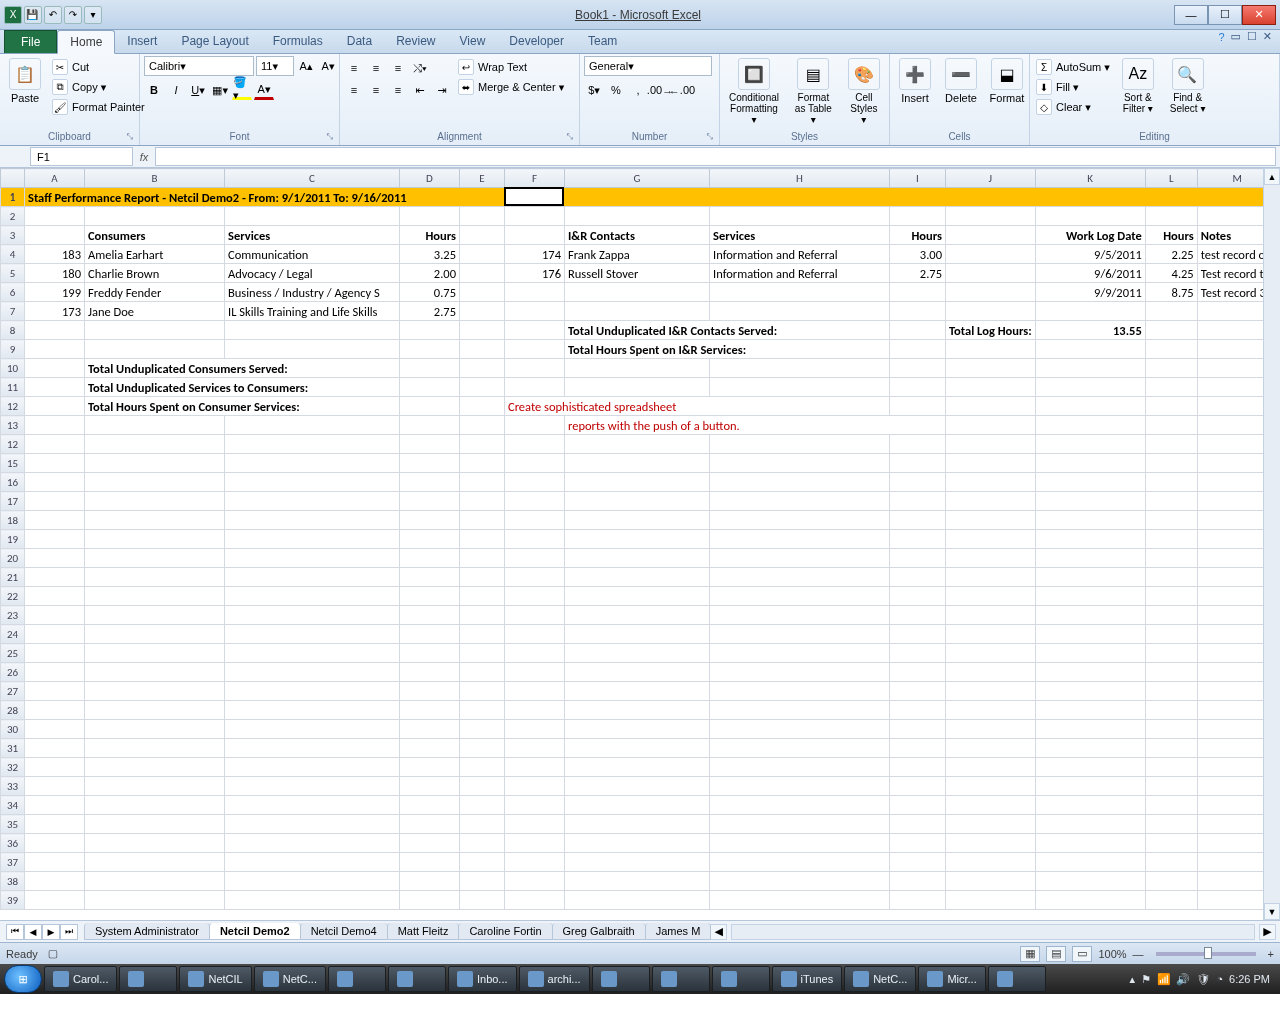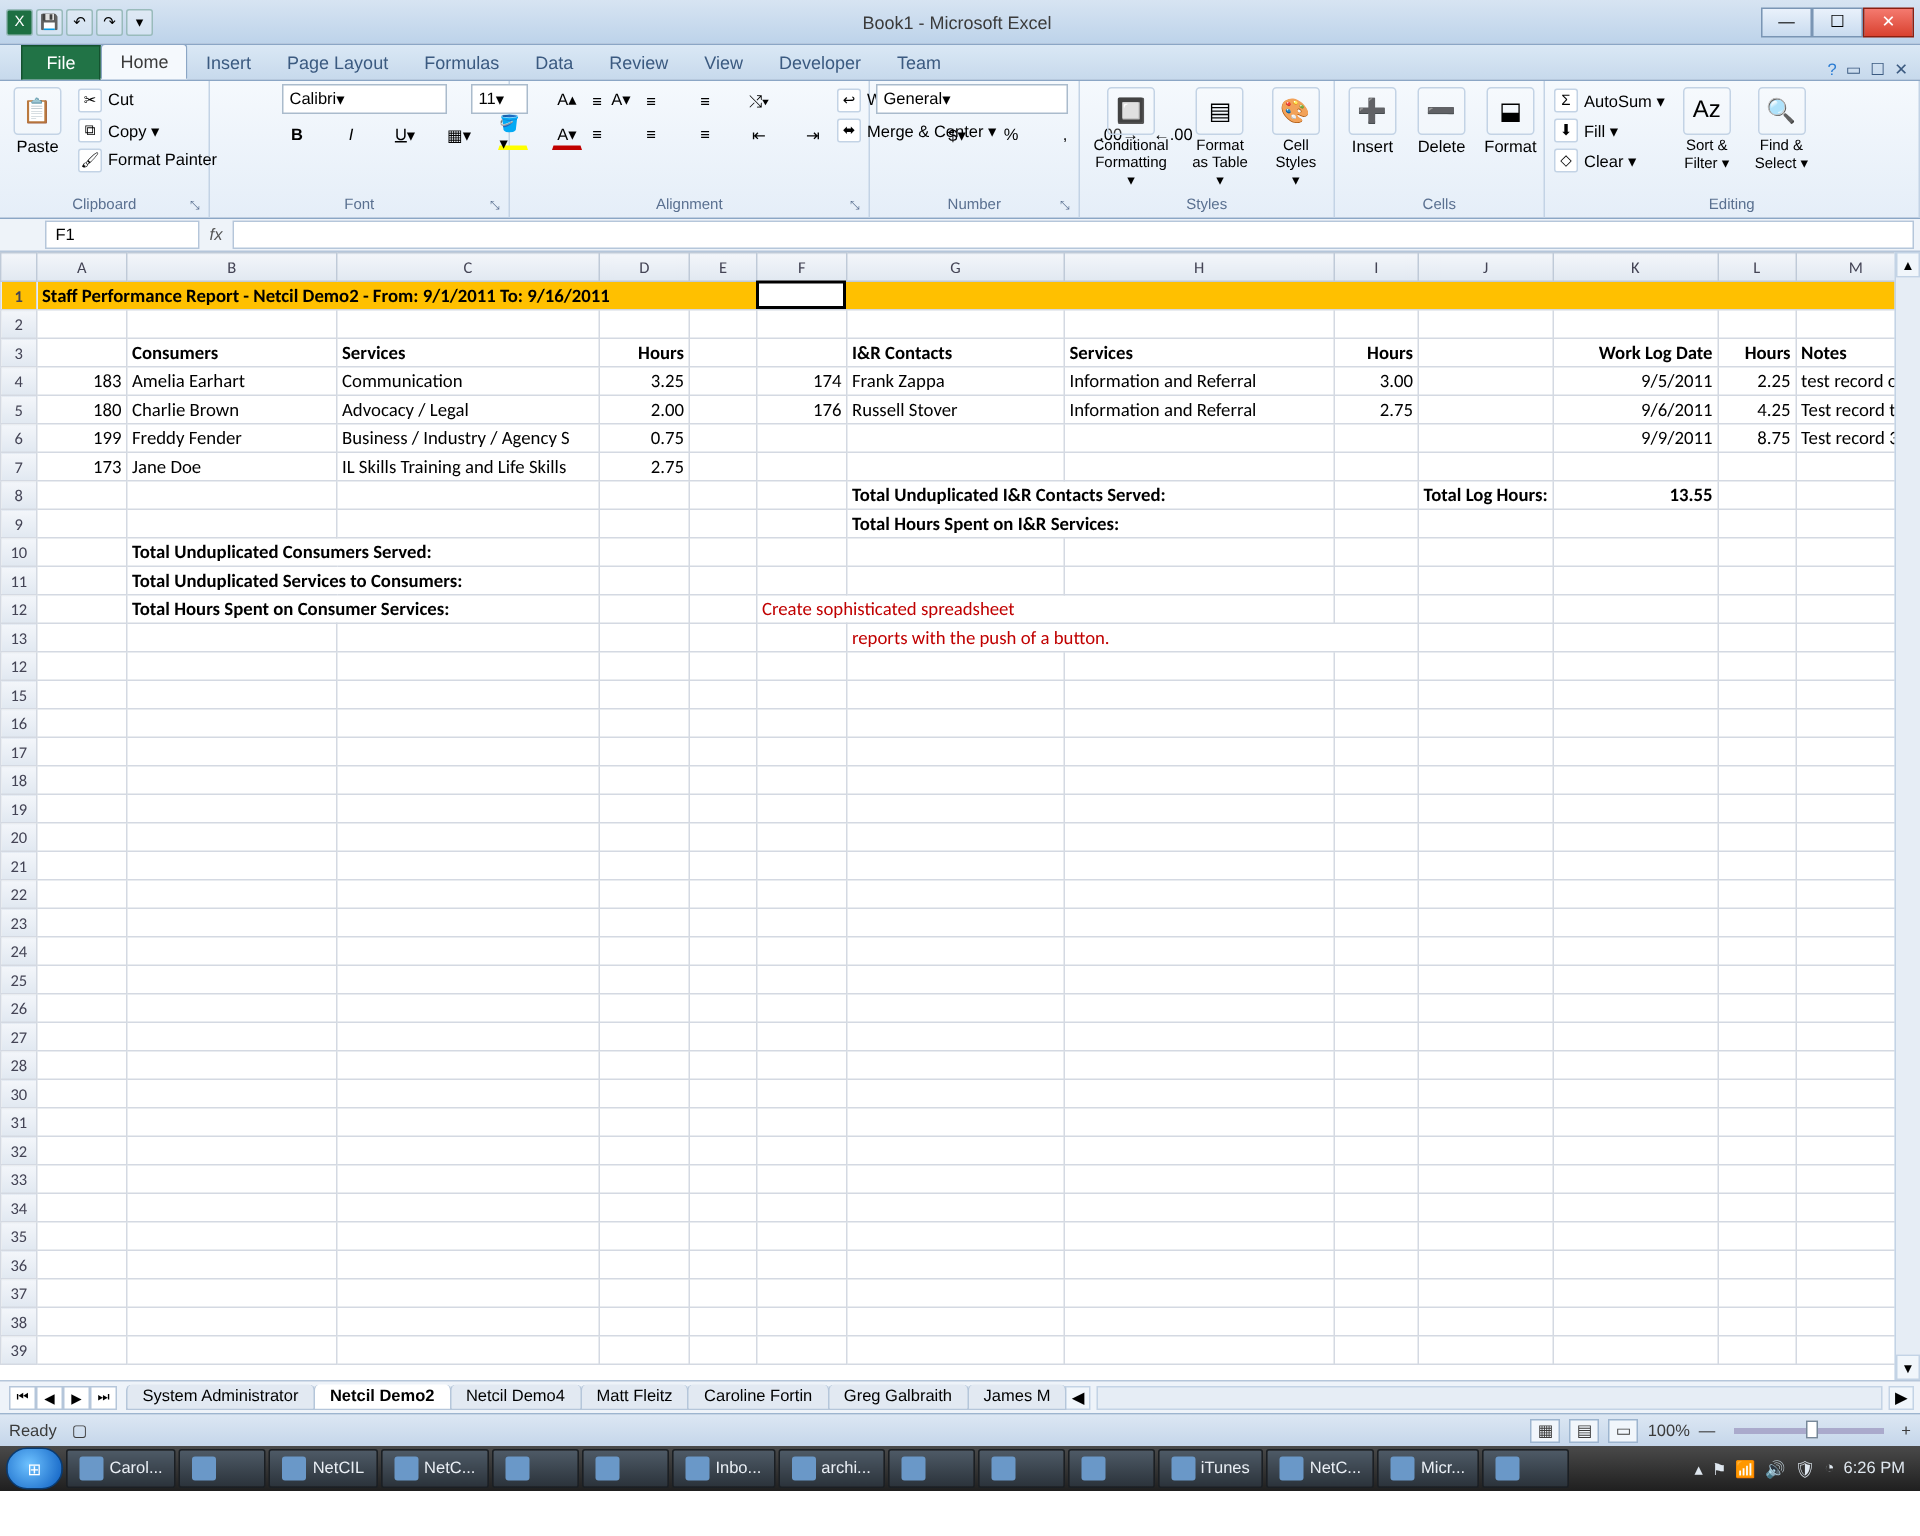--- a/index.html
+++ b/index.html
@@ -1,42 +1,42 @@
 <!DOCTYPE html>
 <html><head>
 <meta charset="utf-8">
 <style>
 * { box-sizing: border-box; margin: 0; padding: 0; }
 body { font-family: "Segoe UI", Tahoma, sans-serif; font-size: 11px; background: #fff; width:1280px; height:1024px; overflow:hidden; position:relative;}
 
 .titlebar { height:30px; background: linear-gradient(#d7e4f2,#bdd3ea); display:flex; align-items:center; padding:0 4px; border-bottom:1px solid #8ba6c5;}
 .titlebar .qat { display:flex; gap:2px; align-items:center;}
 .titlebar .qat .qbtn { width:18px; height:18px; background:rgba(255,255,255,0.3); border:1px solid #9bb; border-radius:2px; display:flex; align-items:center; justify-content:center; font-size:10px;}
-.titlebar .title { flex:1; text-align:center; color:#3b3b3b; font-size:12px;}
+.titlebar .title { flex:1; text-align:center; color:#3b3b3b; font-size:12px;text-decoration:underline;}
 .titlebar .winbtns { display:flex; gap:0;}
 .titlebar .winbtn { width:34px; height:20px; border:1px solid #7a95b4; background:linear-gradient(#e9f1fb,#c9dbef); display:flex; align-items:center; justify-content:center; font-size:11px;}
 .titlebar .winbtn.close { background:linear-gradient(#f47a6f,#d9412f); color:#fff; border-color:#8b1f10;}
 
-.tabs { height:24px; background:linear-gradient(#dae8f5,#c7d9ec); display:flex; align-items:flex-end; padding-left:14px; border-bottom:1px solid #8ba6c5;}
+.tabs { height:24px; background:linear-gradient(#dae8f5,#c7d9ec); display:flex; align-items:flex-start; padding-left:4px; border-bottom:1px solid #8ba6c5;}
 .tabs .file { background:#217346; color:#fff; padding:4px 16px; font-size:12px; border:1px solid #14522f; border-bottom:none;}
 .tabs .tab { padding:4px 12px; font-size:12px; color:#3b5a80; cursor:default;}
 .tabs .tab.active { background:#f5f9fd; border:1px solid #8ba6c5; border-bottom:1px solid #f5f9fd; border-radius:3px 3px 0 0; color:#3b3b3b;}
 .tabs .right { margin-left:auto; display:flex; gap:6px; padding-right:8px; align-items:center; color:#3b5a80;}
 
 .ribbon { height:92px; background:linear-gradient(#f5f9fd,#e5eef8); border-bottom:1px solid #8ba6c5; display:flex;}
 .group { border-right:1px solid #c3d3e5; display:flex; flex-direction:column; padding:2px 4px;}
 .group .body { flex:1; display:flex; align-items:flex-start; gap:4px;}
 .group .label { text-align:center; font-size:10px; color:#5a7090; padding:1px 0; position:relative;}
 .group .label .dlg { position:absolute; right:2px; bottom:1px; font-size:8px; color:#5a7090;}
 .bigbtn { display:flex; flex-direction:column; align-items:center; justify-content:center; padding:2px 6px; font-size:11px; gap:2px; min-width:42px;}
 .bigbtn .ico { width:32px; height:32px; background:#fff3; border:1px solid #c3d3e5; border-radius:3px; display:flex; align-items:center; justify-content:center; font-size:16px;}
 .stack { display:flex; flex-direction:column; gap:2px; padding-top:2px;}
 .smallbtn { display:flex; align-items:center; gap:4px; font-size:11px; padding:1px 2px; white-space:nowrap;}
 .smallbtn .ico { width:16px; height:16px; display:inline-flex; align-items:center; justify-content:center; border:1px solid #c3d3e5; border-radius:2px; font-size:10px; background:#fff;}
-.fontrow { display:flex; gap:16px; align-items:center;margin-left:44px;}
+.fontrow { display:flex; gap:2px; align-items:center;}
 .fontbox { border:1px solid #abc; background:#fff; height:20px; font-size:11px; padding:0 4px; display:flex; align-items:center;}
 .icobtn { width:20px; height:20px; border:1px solid transparent; display:flex; align-items:center; justify-content:center; font-size:11px;}
 
 .fbar { height:22px; display:flex; border-bottom:1px solid #b5c6da; background:#eef3f9;}
 .namebox { width:103px; border:1px solid #b5c6da; background:#fff; margin:1px 0 1px 30px; display:flex; align-items:center; padding:0 6px; font-size:11px;}
 .fxlabel { width:22px; display:flex; align-items:center; justify-content:center; font-style:italic; color:#555;}
 .formulain { flex:1; border:1px solid #b5c6da; background:#fff; margin:1px 4px 1px 0;}
 
 .gridwrap { position:relative; height:752px; overflow:hidden; background:#fff;}
 .grid { border-collapse:collapse; table-layout:fixed; font-family:Calibri,sans-serif; font-size:12.5px; color:#000;}

